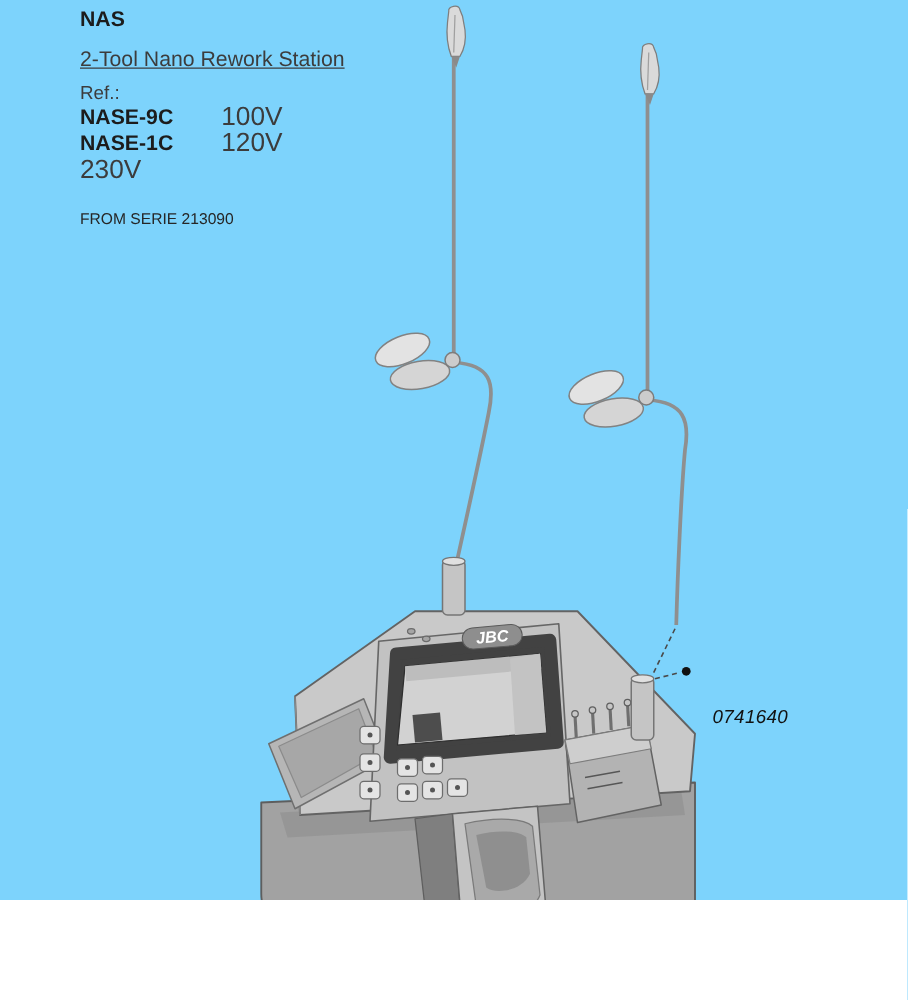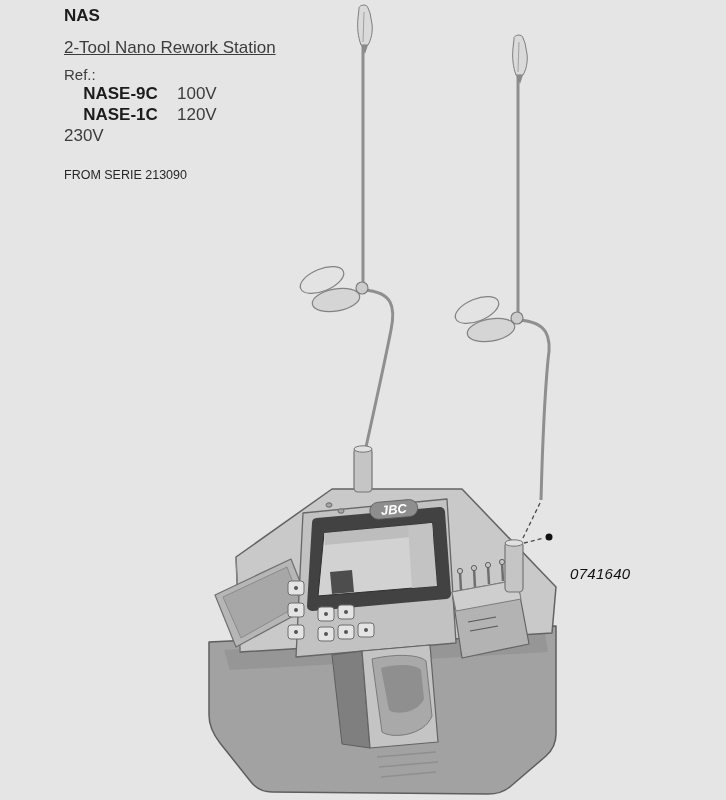--- a/index.html
+++ b/index.html
@@ -1,27 +1,27 @@
 <!DOCTYPE html>
 <html><head>
 <meta charset="utf-8">
 <style>
   html,body{margin:0;padding:0;background:#ffffff;}
   .page{
-    position:relative;width:726px;height:800px;background:#e5e5e5;
+    position:relative;width:726px;height:720px;background:#7dd3fc;
     overflow:hidden;font-family:"Liberation Sans",sans-serif;
   }
   .info-block{position:absolute;left:64px;top:6px;}
   .title{font-size:17px;font-weight:bold;color:#1c1c1c;}
   .subtitle{font-size:17px;color:#3c3c3c;margin-top:12px;text-decoration:underline;}
   .ref-row{display:flex;margin-top:5px;flex-direction:column;}
   .ref-label{width:86px;font-size:15px;color:#3c3c3c;padding-top:3px;}
   .model-row{display:flex;line-height:21px;}
-  .model-name{width:113px;font-weight:bold;font-size:17px;color:#1c1c1c;text-align:center;}
-  .model-voltage{font-size:17px;color:#3c3c3c;text-align:center;}
+  .model-name{width:113px;font-weight:bold;font-size:17px;color:#1c1c1c;}
+  .model-voltage{font-size:21px;color:#3c3c3c;text-align:center;}
   .series{margin-top:22px;font-size:12.5px;color:#262626;}
   .illustration{position:absolute;left:0;top:0;}
   .part-label{
     position:absolute;left:570px;top:565px;
     font-size:15px;font-style:italic;font-weight:400;color:#111;
     letter-spacing:0.3px;
   }
 </style>
 </head>
 <body>

